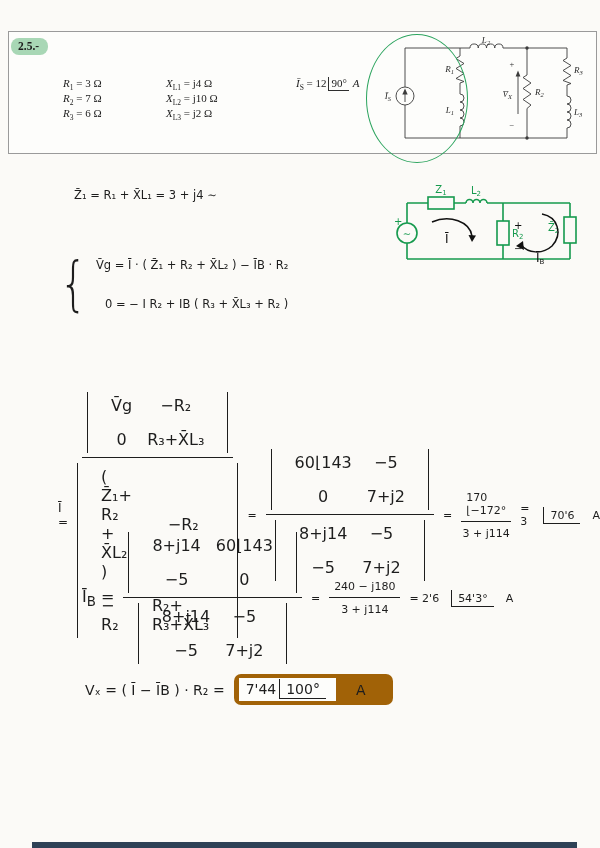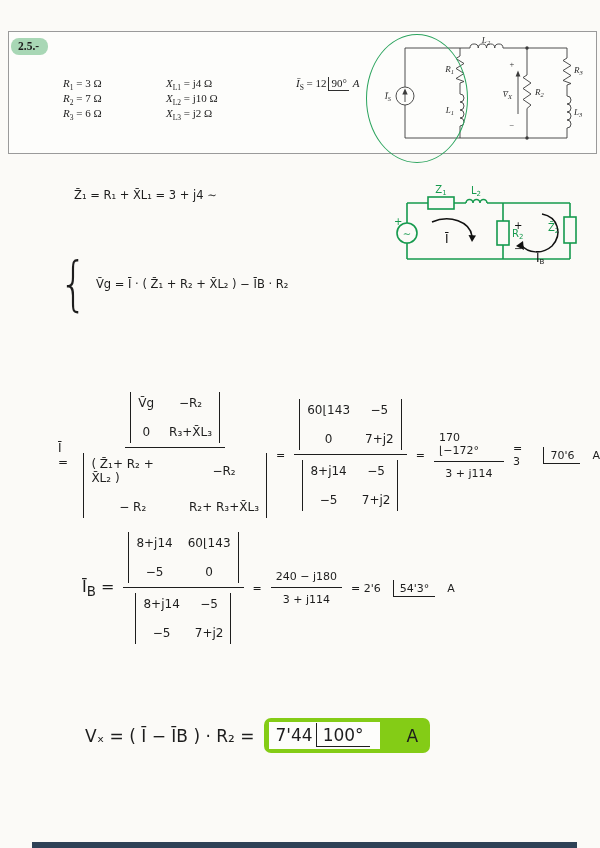--- a/index.html
+++ b/index.html
@@ -35,26 +35,26 @@
   
   .hw{position:absolute;font-family:"DejaVu Sans",sans-serif;color:#1d1d1d;font-size:11.5px;text-align:right;}
   .ang{display:inline-block;border-left:1.5px solid #1d1d1d;border-bottom:1.5px solid #1d1d1d;
        padding:2px 6px 1px 6px;margin:0 3px;}
   .sys{display:flex;align-items:center;gap:4px;}
   .brace{font-size:58px;font-weight:200;line-height:0.9;transform:scaleX(.75);}
   .syslines{display:flex;flex-direction:column;gap:25px;}
   .eqrow{position:absolute;display:flex;align-items:center;gap:9px;font-size:11px;}
   .det{display:inline-grid;grid-template-columns:auto auto;column-gap:14px;row-gap:8px;
        border-left:1.5px solid #1d1d1d;border-right:1.5px solid #1d1d1d;
-       padding:4px 7px;font-size:12px;justify-items:center;align-items:center;gap:15px;}
+       padding:4px 23px;font-size:16px;justify-items:center;align-items:center;gap:15px;}
   .frac{display:inline-flex;flex-direction:column;align-items:center;gap:4px;}
   .fnum{border-bottom:1.5px solid #1d1d1d;padding:0 5px 4px;display:inline-flex;align-items:center;}
   .fden{padding-top:1px;}
-  .ansbox{display:inline-flex;align-items:center;gap:27px;background:#84cc16;
-          border-radius:7px;padding:4px 12px 4px 5px;}
+  .ansbox{display:inline-flex;align-items:center;gap:20px;background:#a16207;
+          border-radius:7px;padding:4px 27px 4px 5px;}
   .ansbox .inner{background:#fdfdfb;padding:1px 7px 2px;display:inline-flex;align-items:center;}
   
   .hcirc{position:absolute;left:390px;top:184px;}
   .hcirc text{font-family:"DejaVu Sans",sans-serif;font-size:10px;fill:#169a4e;}
   .hcirc .hss{font-size:7px;}
   .hcirc .blk{fill:#111;}
   .hcirc .big{font-size:12px;}
   .botbar{position:absolute;left:32px;top:842px;width:545px;height:6px;background:#2e4156;}
 </style>
 </head>
@@ -120,20 +120,21 @@
 
   <div class="green-oval"></div>
 
   <div class="hw" style="left:74px;top:188px;">Z̄₁ = R₁ + X̄L₁ = 3 + j4 ∼</div>
 
 
   <div class="hw sys" style="left:55px;top:258px;">
     <span class="brace">{</span>
     <span class="syslines">
       <span>V̄g = Ī · ( Z̄₁ + R₂ + X̄L₂ ) − ĪB · R₂</span>
+      <span>0 = − I R₂ + IB ( R₃ + X̄L₃ + R₂ )</span>
     </span>
   </div>
 
   <svg class="hcirc" width="200" height="92" viewBox="0 0 200 92">
     <g stroke="#169a4e" stroke-width="1.6" fill="none">
       <path d="M17,19 H38 M64,19 H76 M97,19 H180"></path>
       <rect x="38" y="13" width="26" height="12"></rect>
       <path d="M76,19 a3.5,3.5 0 0 1 7,0 a3.5,3.5 0 0 1 7,0 a3.5,3.5 0 0 1 7,0"></path>
       <path d="M180,19 V33 M180,59 V75"></path>
       <rect x="174" y="33" width="12" height="26"></rect>
@@ -235,21 +236,21 @@
     <span>=</span>
     <span class="frac">
       <span class="fnum">240 − j180</span>
       <span class="fden">3 + j114</span>
     </span>
     <span>= 2'6</span>
     <span class="ang">54'3°</span>
     <span>A</span>
   </div>
 
-  <div class="eqrow" style="left:85px;top:674px;font-size:17px;margin-top:44px;">
+  <div class="eqrow" style="left:85px;top:674px;font-size:14px;">
     <span>Vₓ = ( Ī − ĪB ) · R₂ =</span>
     <span class="ansbox">
       <span class="inner">
         <span>7'44</span>
         <span class="ang">100°</span>
       </span>
       <span>A</span>
     </span>
   </div>
 

